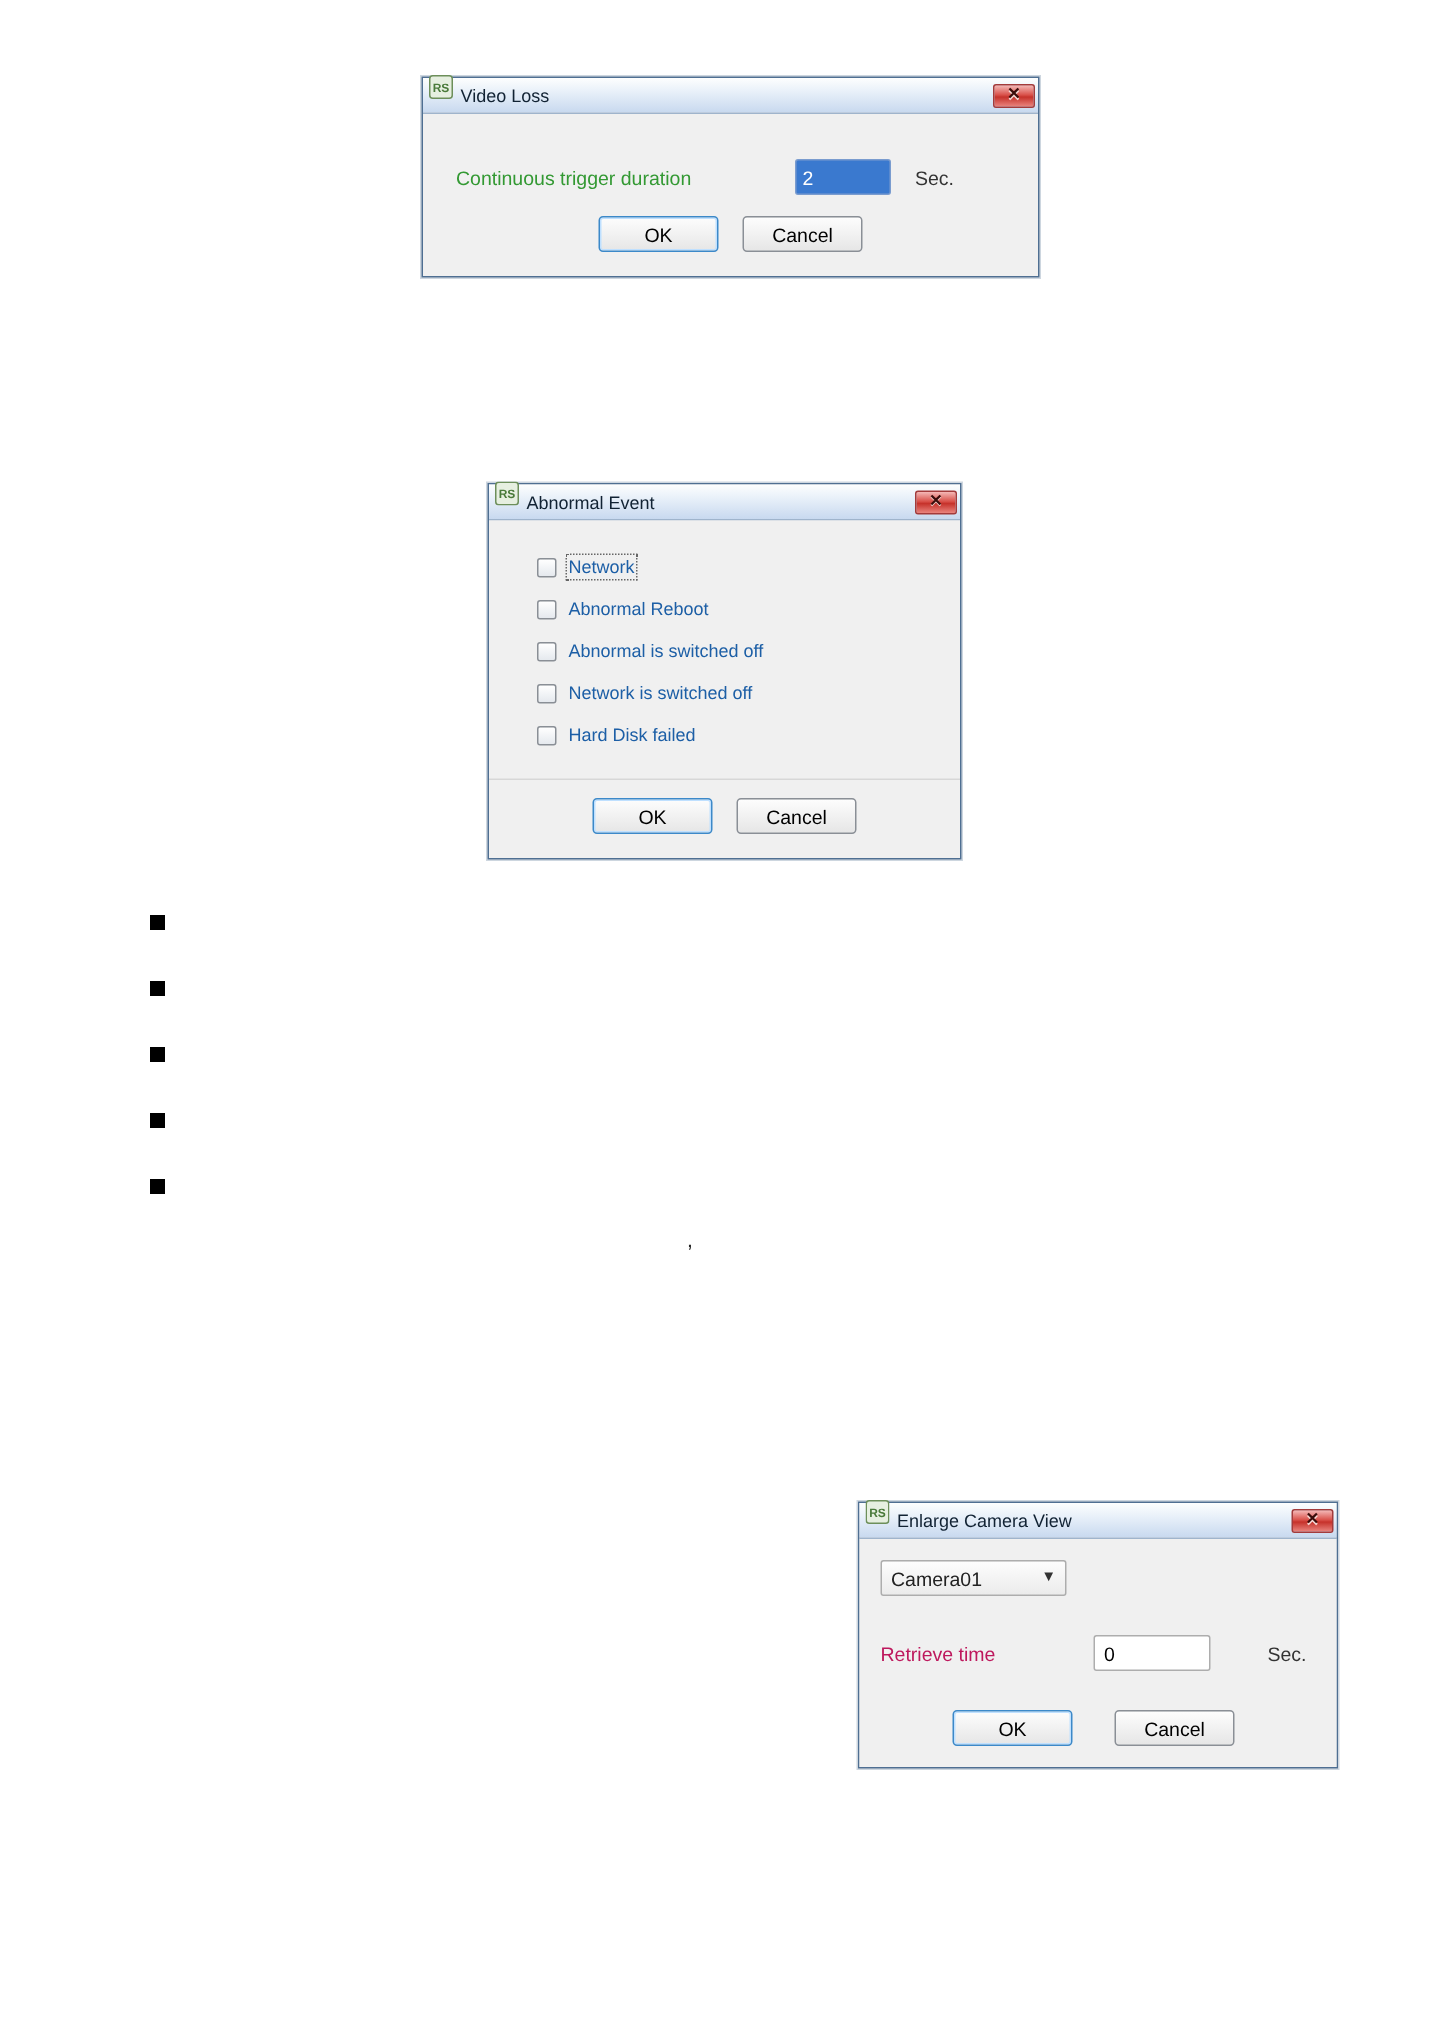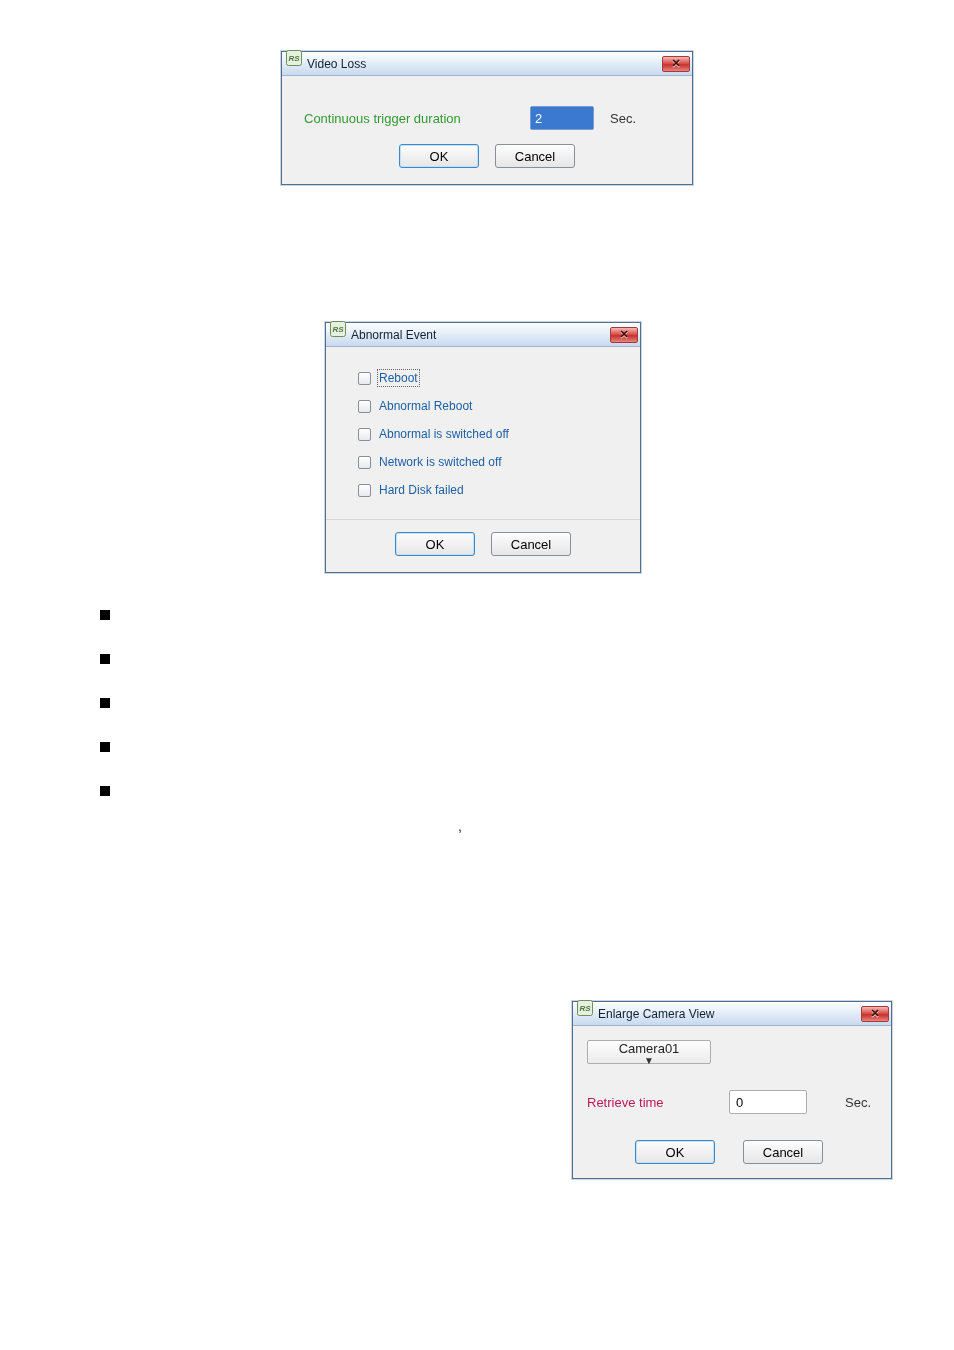--- a/index.html
+++ b/index.html
@@ -11,21 +11,21 @@
       background:#f0f0f0;
       box-shadow:0 0 0 1px #cdd6df;
     }
     .tbar{
       display:flex; align-items:center; justify-content:space-between;
       height:24px; padding:0 2px 0 4px;
       background:linear-gradient(#fdfefe 0%,#e8f0f9 40%,#c8d9ef 100%);
       border-bottom:1px solid #9fb4cc;
     }
     .tbar-left{ display:flex; align-items:center; gap:5px; }
-    .app-icon{ width:16px; height:28px; flex:0 0 16px;font-style:italic; }
+    .app-icon{ width:16px; height:28px; flex:0 0 16px; }
     .ttl{ font-size:12px; color:#123; }
     .close-btn{
       width:28px; height:16px; border:1px solid #a33b3b; border-radius:2px;
       background:linear-gradient(#f4b8b6,#d9514a 45%,#c6322b 55%,#e9847e);
       display:flex; align-items:center; justify-content:center; cursor:pointer;
     }
     .close-x{
       font-family:Arial; font-size:11px; font-weight:bold; color:#3a0c0a;
       text-shadow:0 1px 0 #f8dcd9; line-height:1;
     }
@@ -64,21 +64,21 @@
     .chk-label.focus{ outline:1px dotted #666; outline-offset:1px; }
 
     .bullets{ position:absolute; left:100px; top:610px; display:flex; flex-direction:column; gap:34px; }
     .sq{ width:10px; height:10px; background:#000; }
 
     .comma{ position:absolute; left:458px; top:818px; font-size:14px; }
 
     .select{
       display:inline-flex; align-items:center; justify-content:space-between;
       width:124px; height:24px; border:1px solid #adadad; border-radius:2px;
-      background:linear-gradient(#fdfdfd,#ebebeb); padding:0 6px; cursor:pointer;flex-direction:column;
+      background:linear-gradient(#fdfdfd,#ebebeb); padding:0 6px; cursor:pointer;
     }
     .chev{ font-size:10px; color:#333; line-height:1; }
 
     .plain-inp{
       border:1px solid #adadad; border-radius:2px; background:#fff;
       height:24px; padding:2px 6px; font-size:13px;
     }
   </style>
 </head>
 <body>
@@ -123,21 +123,21 @@
       <span class="ttl">Abnormal Event</span>
     </div>
     <div class="close-btn">
       <span class="close-x">✕</span>
     </div>
   </div>
   <div class="body" style="padding:20px 26px 8px 26px;">
     <div class="chk-list">
       <div class="chk-item">
         <span class="chk-box"></span>
-        <span class="chk-label focus">Reboot</span>
+        <span class="chk-label focus">Network</span>
       </div>
       <div class="chk-item">
         <span class="chk-box"></span>
         <span class="chk-label">Abnormal Reboot</span>
       </div>
       <div class="chk-item">
         <span class="chk-box"></span>
         <span class="chk-label">Abnormal is switched off</span>
       </div>
       <div class="chk-item">

